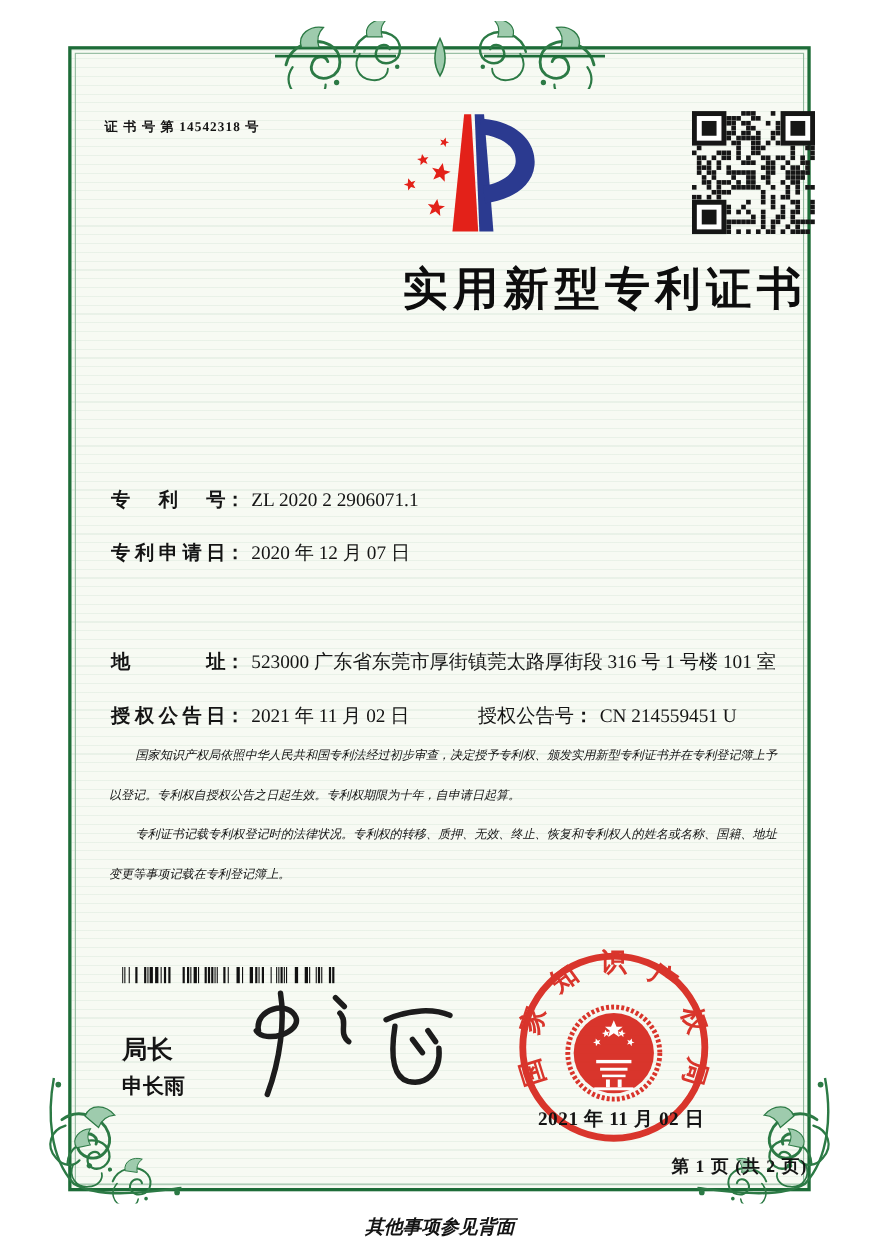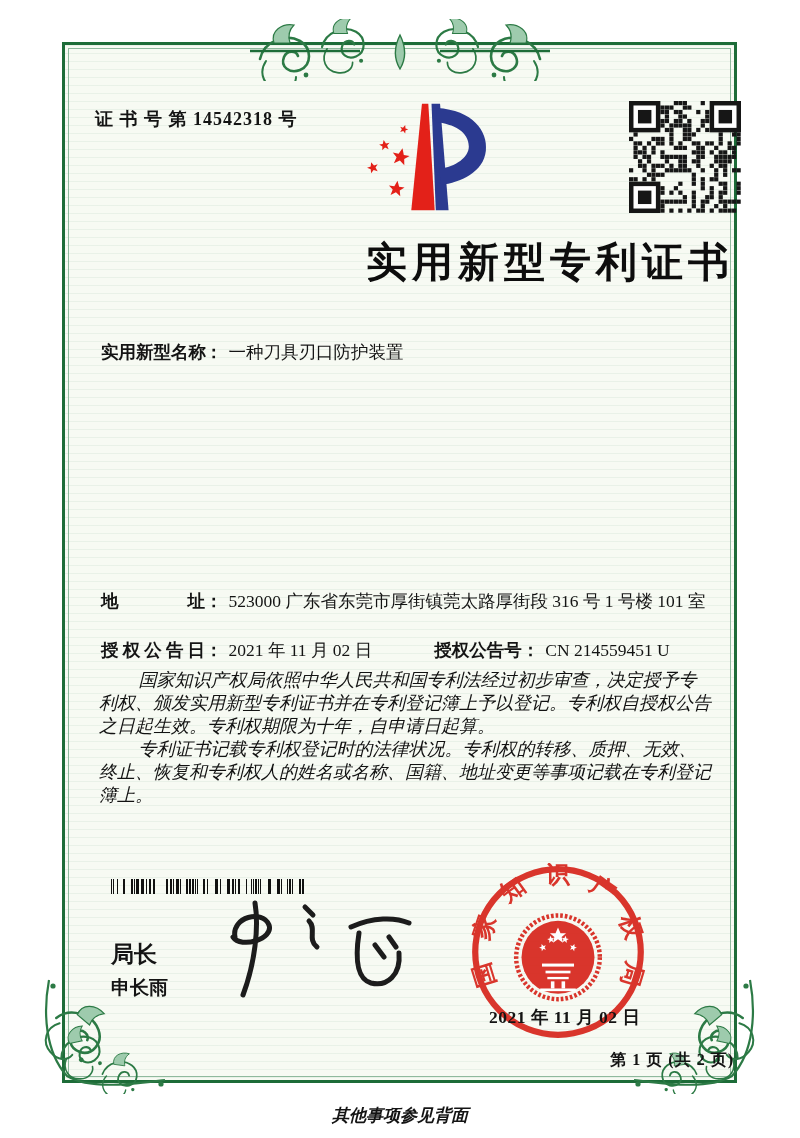--- a/index.html
+++ b/index.html
@@ -6,37 +6,37 @@
   .page{position:relative;width:800px;height:1138px;background:#fff;overflow:hidden;
         font-family:"Liberation Serif","DejaVu Serif",serif;color:#141414;}
   
   .frame{position:absolute;left:62px;top:42px;width:675px;height:1041px;
          border:3px solid #1d6c38;box-sizing:border-box;
          background:
            repeating-linear-gradient(180deg, rgba(160,196,172,.16) 0 1px, rgba(255,255,255,0) 1px 8px),
            #f7faf3;}
   .frame::before{content:"";position:absolute;inset:3px;border:1px solid #8fb99d;pointer-events:none;}
   
-  .cert-no{position:absolute;left:30px;top:62px;font-size:18px;font-weight:600;letter-spacing:1px;}
+  .cert-no{position:absolute;left:30px;top:62px;font-size:12px;font-weight:600;letter-spacing:1px;}
   .logo{position:absolute;left:274px;top:46px;width:168px;height:130px;}
   .qr{position:absolute;left:564px;top:56px;width:112px;height:112px;background:#fff0;}
   .title{position:absolute;left:0;top:190px;width:100%;margin:0;text-align:right;
          font-size:41px;font-weight:700;letter-spacing:5px;color:#0d0d0d;}
   
   .row{position:absolute;left:36px;font-size:17.5px;line-height:26px;font-weight:600;white-space:nowrap;}
   .flabel{display:inline-block;width:104px;text-align:justify;text-align-last:justify;vertical-align:top;}
   .fsep{display:inline-block;vertical-align:top;}
   .fval{display:inline-block;margin-left:6px;vertical-align:top;font-weight:500;}
   .row.addr{white-space:normal;width:630px;}
   .row.addr .fval{width:500px;}
   .pair2{margin-left:62px;}
-  .pair2 .flabel2{font-weight:700;}
+  .pair2 .flabel2{font-weight:400;}
   
   .paras{position:absolute;left:34px;top:624px;width:612px;}
-  .para{margin:0;font-size:18px;line-height:23px;text-indent:2.2em;
+  .para{margin:0;font-size:11px;line-height:36px;text-indent:2.2em;
         font-style:italic;font-weight:500;color:#121212;}
   
   .barcode{position:absolute;left:46px;top:834px;width:196px;height:15px;}
   .signer-title{position:absolute;left:46px;top:894px;font-size:23px;font-weight:600;}
   .signer-name{position:absolute;left:46px;top:930px;font-size:19px;font-weight:600;}
   .signature{position:absolute;left:140px;top:846px;width:230px;height:120px;}
   .seal{position:absolute;left:404px;top:818px;width:178px;height:178px;opacity:.93;z-index:2;}
   .seal-date{position:absolute;left:424px;top:960px;font-size:17.5px;font-weight:700;z-index:3;letter-spacing:.5px;}
   .footer-page{position:absolute;left:0;bottom:9px;width:100%;text-align:right;
                font-size:16px;font-weight:600;letter-spacing:1px;}
@@ -328,22 +328,25 @@
         <rect x="80.64000000000001" y="0" width="31.360000000000003" height="31.360000000000003" fill="#161616"></rect>
         <rect x="85.12" y="4.48" width="22.400000000000002" height="22.400000000000002" fill="#ffffff"></rect>
         <rect x="89.60000000000001" y="8.96" width="13.440000000000001" height="13.440000000000001" fill="#161616"></rect>
         <rect x="0" y="80.64000000000001" width="31.360000000000003" height="31.360000000000003" fill="#161616"></rect>
         <rect x="4.48" y="85.12" width="22.400000000000002" height="22.400000000000002" fill="#ffffff"></rect>
         <rect x="8.96" y="89.60000000000001" width="13.440000000000001" height="13.440000000000001" fill="#161616"></rect>
       </svg>
 
     <h1 class="title">实用新型专利证书</h1>
 
-    <div class="row" style="top:294px">
-      <span class="flabel">实用新型名称</span><span class="fsep">：</span><span class="fval">一种刀具刃口防护装置</span>
+    <div class="row" style="top:396px">
+      <span class="flabel">专利号</span><span class="fsep">：</span><span class="fval">ZL 2020 2 2906071.1</span>
+    </div>
+    <div class="row" style="top:444px">
+      <span class="flabel">专利申请日</span><span class="fsep">：</span><span class="fval">2020 年 12 月 07 日</span>
     </div>
     <div class="row addr" style="top:543px">
       <span class="flabel">地址</span><span class="fsep">：</span><span class="fval">523000 广东省东莞市厚街镇莞太路厚街段 316 号 1 号楼 101 室</span>
     </div>
     <div class="row" style="top:592px">
       <span class="flabel">授权公告日</span><span class="fsep">：</span><span class="fval">2021 年 11 月 02 日</span><span class="pair2"><span class="flabel2">授权公告号</span><span class="fsep">：</span><span class="fval">CN 214559451 U</span></span>
     </div>
 
     <div class="paras">
       <p class="para">国家知识产权局依照中华人民共和国专利法经过初步审查，决定授予专利权、颁发实用新型专利证书并在专利登记簿上予以登记。专利权自授权公告之日起生效。专利权期限为十年，自申请日起算。</p>

